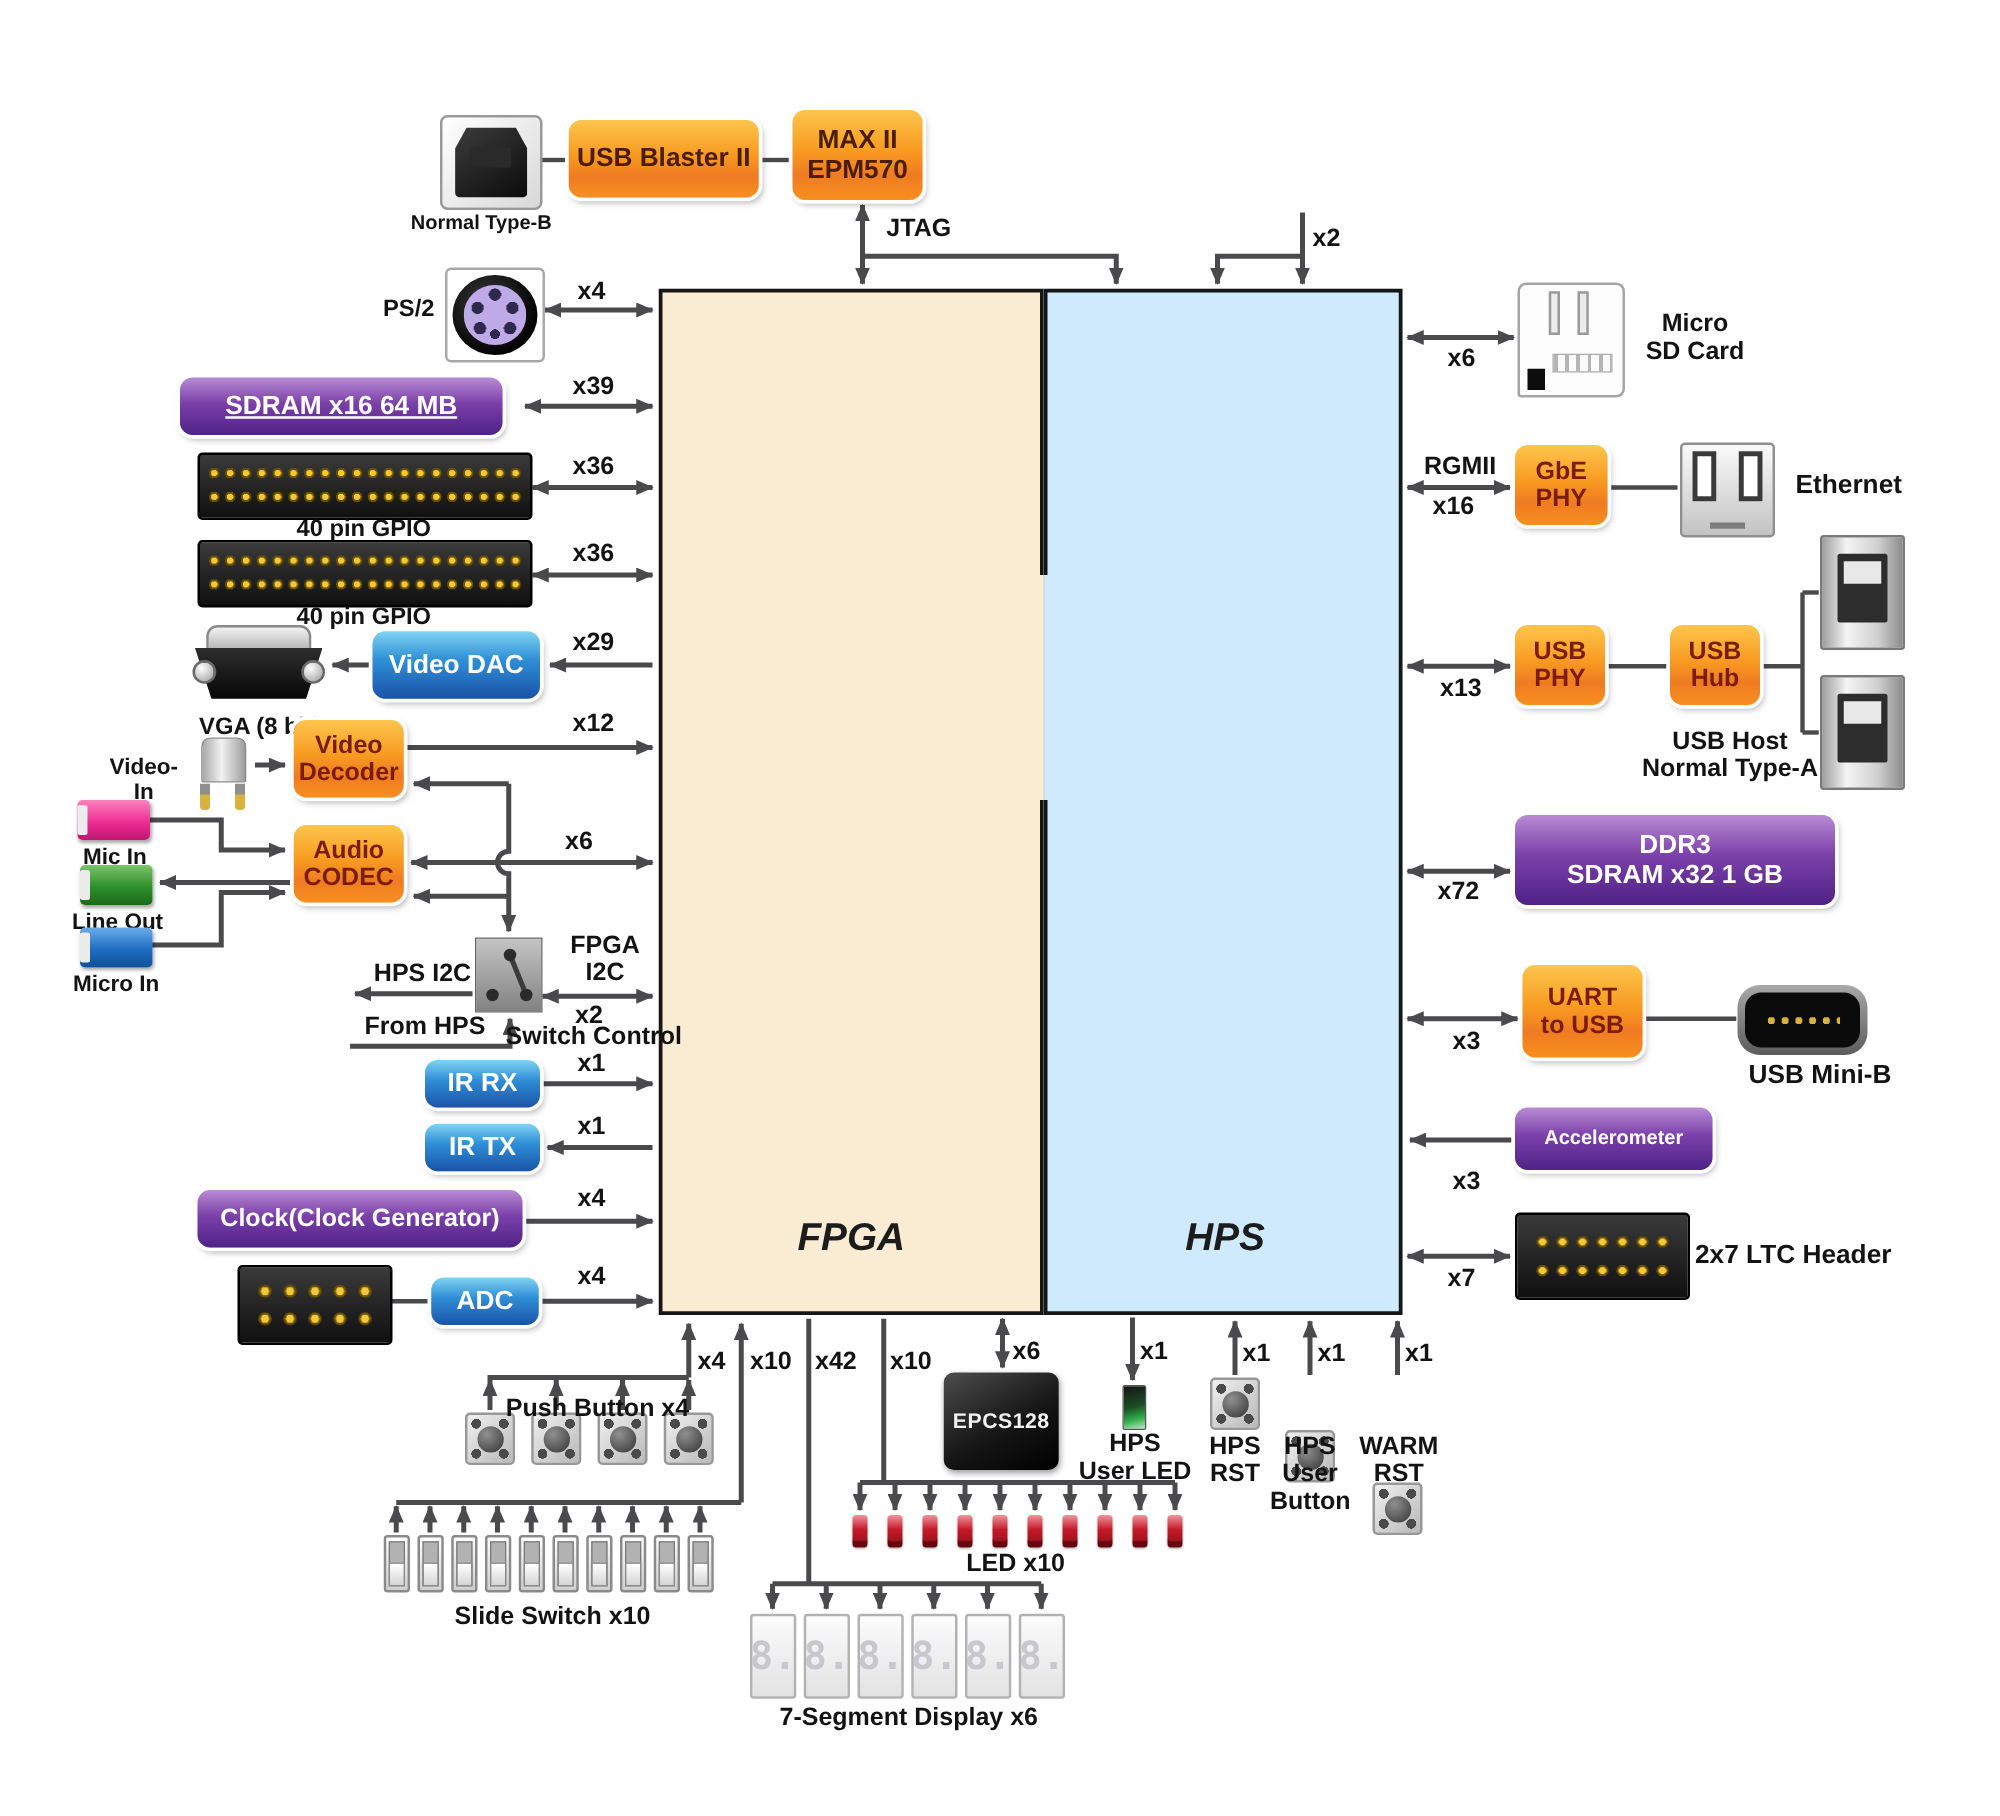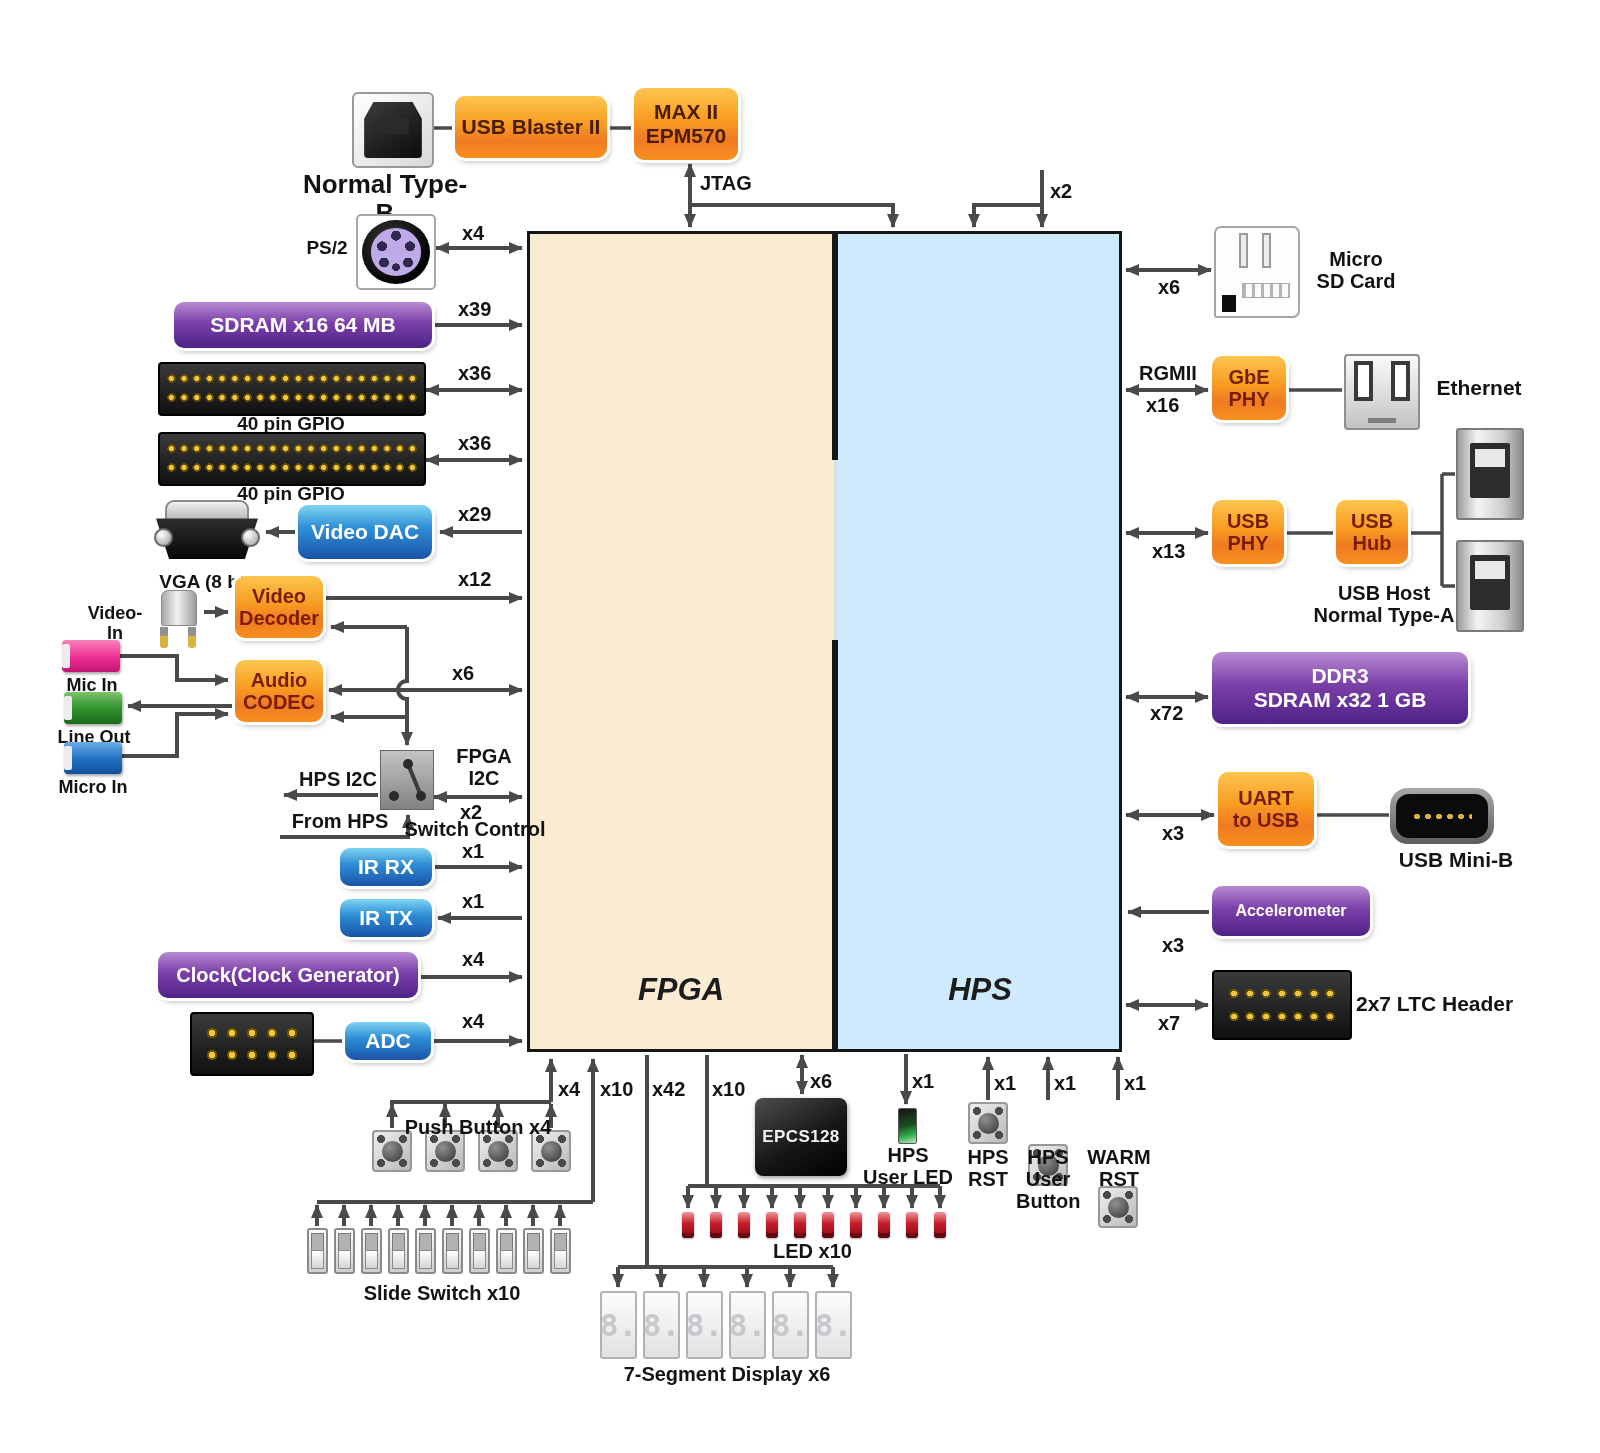--- a/index.html
+++ b/index.html
@@ -237,32 +237,32 @@
     <path class="w arrB" d="M1126 1005 H1208"></path>
   </svg>
 
   <div class="mainbox" style="left:527px;top:231px;width:308px;height:821px;background:#faecd2;"></div>
   <div class="mainbox" style="left:835px;top:231px;width:287px;height:821px;background:#cfeafc;"></div>
   <div class="gap-overlay" style="left:831px;top:460px;width:8px;height:180px;"></div>
   <div class="biglabel" style="left:601px;top:972px;width:160px;">FPGA</div>
   <div class="biglabel" style="left:900px;top:972px;width:160px;">HPS</div>
 
   <div class="abs usbb" style="left:352px;top:92px;width:78px;height:72px;"></div>
-  <div class="lbl" style="left:300px;top:170px;width:170px;font-size:26px;">Normal Type-B</div>
+  <div class="lbl" style="left:300px;top:170px;width:170px;font-size:16px;">Normal Type-B</div>
   <div class="obox" style="left:455px;top:96px;width:152px;height:62px;">USB Blaster II</div>
   <div class="obox pre" style="left:634px;top:88px;width:104px;height:72px;">MAX II
 EPM570</div>
-  <div class="lbl" style="left:700px;top:172px;width:70px;text-align:left;">JTAG</div>
+  <div class="lbl" style="left:700px;top:172px;width:70px;text-align:center;">JTAG</div>
   <div class="mult" style="left:1050px;top:180px;">x2</div>
 
   <div class="abs ps2" style="left:356px;top:214px;width:76px;height:72px;"></div>
   <div class="lbl" style="left:302px;top:238px;width:50px;font-size:19px;">PS/2</div>
   <div class="mult" style="left:462px;top:222px;">x4</div>
 
-  <div class="pbox" style="left:174px;top:302px;width:258px;height:46px;">SDRAM x16 64 MB</div>
+  <div class="pbox" style="left:144px;top:302px;width:258px;height:46px;text-decoration:underline;">SDRAM x16 64 MB</div>
   <div class="mult" style="left:458px;top:298px;">x39</div>
 
   <div class="abs hdr" style="left:158px;top:362px;width:264px;height:50px;">
     <div class="pins" style="inset:5px;background-image:radial-gradient(circle 4.5px at 6.5px 9.5px,#f2c83e 58%,#6d5200 60% 92%,transparent 95%);background-size:12.7px 19px;"></div>
   </div>
   <div class="lbl" style="left:216px;top:414px;width:150px;font-size:19px;">40 pin GPIO</div>
   <div class="mult" style="left:458px;top:362px;">x36</div>
 
   <div class="abs hdr" style="left:158px;top:432px;width:264px;height:50px;">
     <div class="pins" style="inset:5px;background-image:radial-gradient(circle 4.5px at 6.5px 9.5px,#f2c83e 58%,#6d5200 60% 92%,transparent 95%);background-size:12.7px 19px;"></div>

